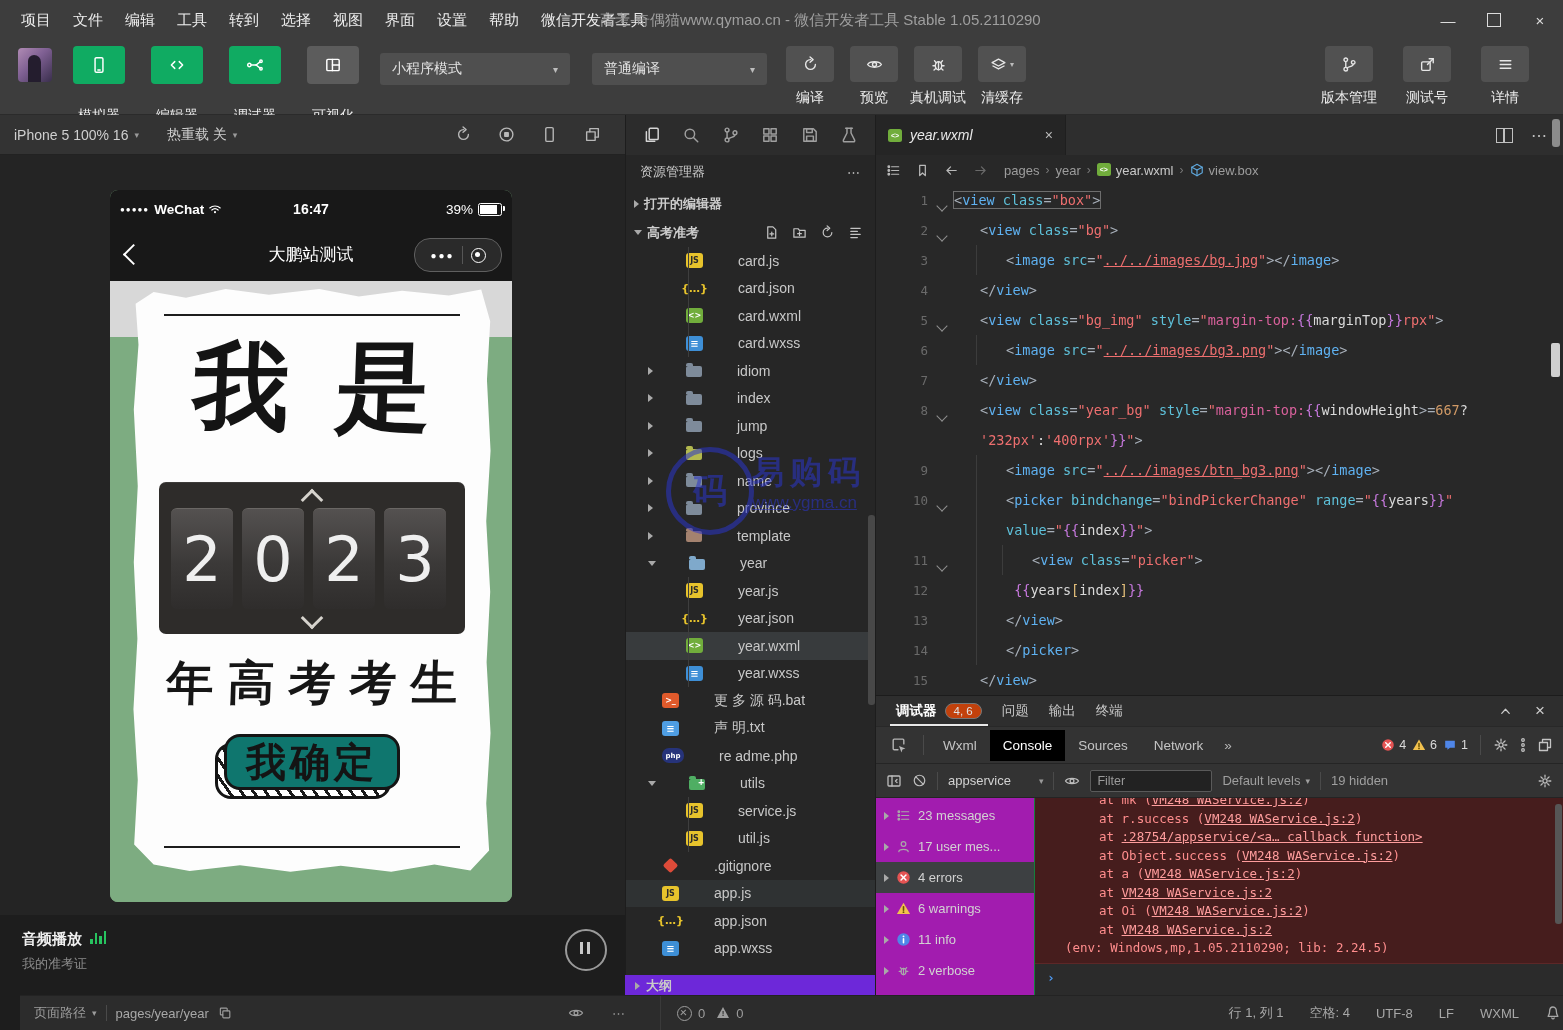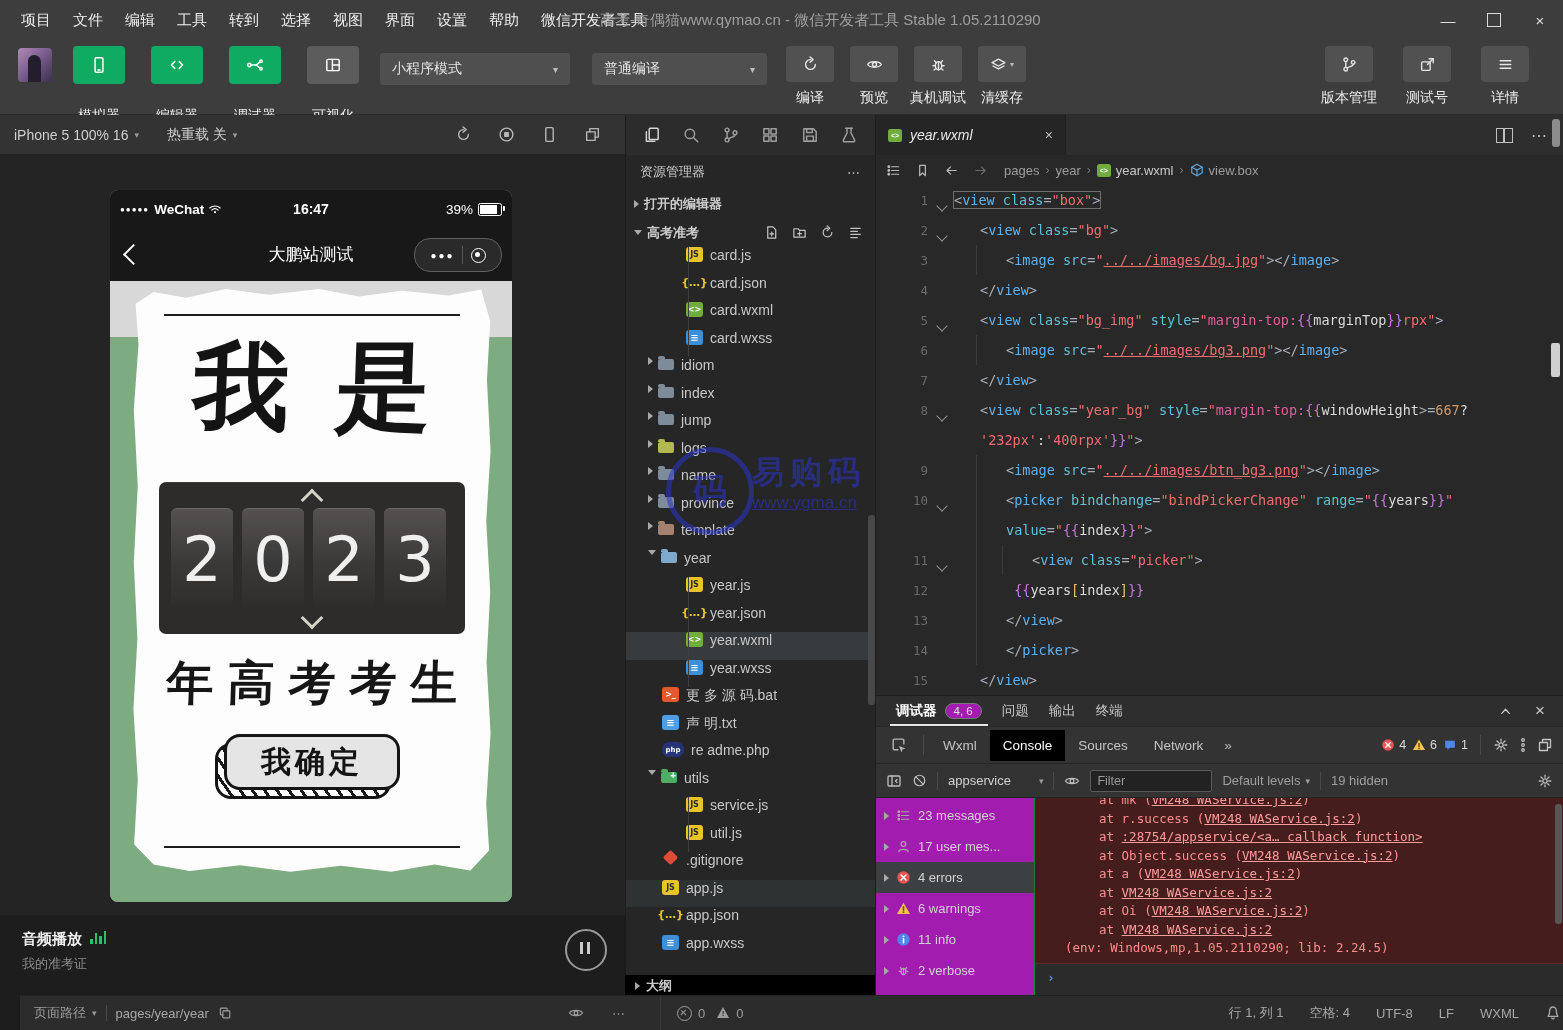--- a/index.html
+++ b/index.html
@@ -83,23 +83,23 @@
   .chev.down{bottom:8px;transform:translateX(-50%) rotate(225deg);}
   #digits{position:absolute;left:12px;top:26px;display:flex;gap:9px;}
   .digit-card{width:62px;height:100px;border-radius:6px;background:linear-gradient(#545150 0%,#3b3938 55%,#2f2d2c 100%);
      border-top:1px solid #6a6764;display:flex;align-items:center;justify-content:center;
      color:#efefef;font-size:62px;font-family:"DejaVu Sans",sans-serif;}
   #callig2{position:absolute;left:0;right:0;top:366px;text-align:center;font-family:"DejaVu Serif",serif;
      font-weight:bold;color:#161616;font-size:47px;letter-spacing:14px;text-indent:14px;transform:skewX(-2deg);}
   #confirm-wrap{position:absolute;left:50%;top:448px;transform:translateX(-50%);}
   #confirm-shadow{position:absolute;left:-9px;top:9px;width:176px;height:56px;border:3px solid #151515;border-radius:16px;
      background:repeating-linear-gradient(55deg,#1a1a1a 0 3px,#fff 3px 10px);box-sizing:border-box;}
-  #confirm-btn{position:relative;width:176px;height:56px;background:#e5e5e5;border:3.5px solid #151515;border-radius:16px;
+  #confirm-btn{position:relative;width:176px;height:56px;background:#0f766e;border:3.5px solid #151515;border-radius:16px;
      box-sizing:border-box;display:flex;align-items:center;justify-content:center;
-     font-size:30px;font-weight:bold;color:#141414;letter-spacing:4px;}
+     font-size:40px;font-weight:bold;color:#141414;letter-spacing:4px;}
 
   
   #audio{left:0;top:800px;width:625px;height:160px;background:#1d1d1d;}
   #audio .t{position:absolute;left:22px;top:15px;font-size:15px;font-weight:bold;color:#f0f0f0;}
   .eq{display:inline-flex;align-items:flex-end;gap:2px;margin-left:8px;height:13px;}
   .eq i{width:2.5px;background:#27c35f;display:inline-block;}
   #audio .s{position:absolute;left:22px;top:40px;font-size:13px;color:#8b8b8b;}
   #pause{position:absolute;right:18px;top:14px;width:38px;height:38px;border:2px solid #9a9a9a;border-radius:50%;}
   #pause::before,#pause::after{content:"";position:absolute;top:11px;width:3px;height:12px;background:#c9c9c9;}
   #pause::before{left:13px;} #pause::after{left:20px;}
@@ -109,21 +109,21 @@
      display:flex;align-items:center;justify-content:space-around;padding:0 6px;box-sizing:border-box;color:#9f9f9f;}
   #explorer{left:625px;top:155px;width:250px;height:840px;background:#262626;border-left:1px solid #1d1d1d;box-sizing:border-box;overflow:hidden;}
   #exp-head{height:34px;display:flex;align-items:center;padding:0 14px;font-size:13px;color:#cacaca;}
   #exp-head .more{margin-left:auto;letter-spacing:1px;color:#cfcfcf;}
   .section-row{height:29px;display:flex;align-items:center;font-size:13px;font-weight:bold;color:#cccccc;padding-left:8px;gap:5px;}
   .tri{display:inline-block;width:0;height:0;}
   .tri.right{border-left:5px solid #a9a9a9;border-top:4px solid transparent;border-bottom:4px solid transparent;}
   .tri.down{border-top:5px solid #a9a9a9;border-left:4px solid transparent;border-right:4px solid transparent;}
   .proj-acts{margin-left:auto;display:flex;gap:13px;padding-right:12px;color:#c3c3c3;}
   #tree{position:relative;}
-  .trow{height:27.5px;display:flex;align-items:flex-start;font-size:14px;color:#c8c8c8;position:relative;}
+  .trow{height:27.5px;display:flex;align-items:center;font-size:14px;color:#c8c8c8;position:relative;gap:28px;}
   .trow.sel{background:#383b3d;}
   .trow.hov{background:#2f3233;}
   .trow .tri{margin-right:5px;}
   .trow .lab{margin-left:7px;white-space:nowrap;}
   .guide{position:absolute;top:0;bottom:0;width:1px;background:#3e3e3e;left:62px;}
   
   .fi{width:17px;height:15px;border-radius:3px;display:inline-flex;align-items:center;justify-content:center;
       font-size:8px;font-weight:bold;flex:0 0 auto;font-family:"DejaVu Sans",sans-serif;}
   .fi-js{background:#e7c32c;color:#2b2b2b;}
   .fi-json{background:transparent;color:#e7c32c;font-size:11px;}
@@ -134,41 +134,41 @@
   .fi-php{background:#26337a;color:#fff;border-radius:7px;font-size:7px;width:22px;}
   .fi-git{background:#dd4b39;color:#fff;width:11px;height:11px;transform:rotate(45deg);border-radius:2px;margin:0 3px;}
   .fo{width:16px;height:11px;background:#7e8b9a;border-radius:2px;position:relative;flex:0 0 auto;margin-top:2px;}
   .fo::before{content:"";position:absolute;top:-3px;left:0;width:7px;height:3px;background:inherit;border-radius:2px 2px 0 0;}
   .fo-logs{background:#b3b94e;}
   .fo-template{background:#a4826f;}
   .fo-open{background:#7fa9cb;}
   .fo-utils{background:#4fae63;}
   .fo-utils::after{content:"+";position:absolute;right:1px;top:-2px;color:#fff;font-size:10px;font-weight:bold;}
   #exp-scroll{right:0;top:360px;width:7px;height:190px;background:#484848;border-radius:3px;}
-  #outline-row{position:absolute;left:625px;top:975px;width:250px;height:22px;background:#000000;display:flex;align-items:center;
+  #outline-row{position:absolute;left:625px;top:975px;width:250px;height:22px;background:#6d28d9;display:flex;align-items:center;
      padding-left:10px;gap:6px;font-size:13px;font-weight:bold;color:#c9c9c9;box-sizing:border-box;}
 
   
   #watermark{left:660px;top:445px;width:230px;height:100px;opacity:.55;pointer-events:none;z-index:50;}
   #wm-circle{position:absolute;left:6px;top:2px;width:78px;height:78px;border:5px solid #2b35c8;border-radius:50%;color:#2b35c8;
      display:flex;align-items:center;justify-content:center;font-size:34px;font-weight:bold;font-family:"DejaVu Serif",serif;}
   #wm-text{position:absolute;left:92px;top:6px;font-size:32px;font-weight:900;color:#2b35c8;letter-spacing:6px;}
   #wm-url{position:absolute;left:92px;top:48px;font-size:17px;color:#2b35c8;text-decoration:underline;}
 
   
   #editor{left:875px;top:115px;width:688px;height:580px;background:#282828;border-left:1px solid #1d1d1d;box-sizing:border-box;}
   #tabstrip{height:40px;background:#2e2e2e;display:flex;align-items:stretch;}
   #tab-active{width:165px;background:#252525;display:flex;align-items:center;padding:0 12px;gap:8px;border-right:1px solid #1f1f1f;}
   #tab-active .name{font-style:italic;font-size:14px;color:#e8e8e8;}
   #tab-active .x{margin-left:auto;color:#bdbdbd;font-size:14px;}
   .tabstrip-right{margin-left:auto;display:flex;align-items:center;gap:18px;padding-right:16px;color:#c0c0c0;}
   .split-ic{width:15px;height:13px;border:1.5px solid #c0c0c0;position:relative;}
   .split-ic::after{content:"";position:absolute;left:6px;top:0;bottom:0;width:1.5px;background:#c0c0c0;}
   #breadcrumb{height:30px;display:flex;align-items:center;font-size:13px;color:#9d9d9d;gap:6px;padding-left:10px;background:#282828;}
-  #breadcrumb .crumb{display:flex;align-items:center;gap:5px;}
+  #breadcrumb .crumb{display:flex;gap:5px;}
   #breadcrumb .sep{color:#787878;font-size:12px;}
   #breadcrumb .bicons{display:flex;gap:14px;align-items:center;margin-right:10px;color:#b9b9b9;}
   #breadcrumb .dim{color:#6a6a6a;}
   .mini-fi{width:14px;height:13px;border-radius:2.5px;background:#71ad3c;color:#fff;font-size:7px;font-weight:bold;
      display:inline-flex;align-items:center;justify-content:center;}
 
   #code{position:relative;height:510px;overflow:hidden;background:#282828;
      font-family:"DejaVu Sans Mono",monospace;font-size:13.5px;}
   .cline{height:30px;display:flex;align-items:center;white-space:pre;position:relative;}
   .gutter{width:56px;flex:0 0 auto;text-align:right;color:#6a6a6a;padding-right:4px;box-sizing:border-box;font-size:12.5px;position:relative;}
@@ -180,21 +180,21 @@
   .cw{color:#dadada;} .cn{color:#d19a66;} .cy{color:#e5c07b;}
   .cursor-box{outline:1px solid #6d6d6d;}
   #ed-scroll1{right:3px;top:4px;width:8px;height:28px;background:#8c8c8c;border-radius:3px;}
   #ed-scroll2{right:3px;top:228px;width:9px;height:34px;background:#cfcfcf;border-radius:2px;}
 
   
   #debugger{left:875px;top:695px;width:688px;height:300px;background:#2e2e2e;border-left:1px solid #1d1d1d;border-top:1px solid #1c1c1c;box-sizing:border-box;}
   #dbg-tabs{height:30px;display:flex;align-items:center;gap:8px;padding-left:14px;font-size:13.5px;color:#c7c7c7;}
   #dbg-tabs .dtab{padding:0 6px;height:100%;display:flex;align-items:center;gap:8px;}
   #dbg-tabs .dtab.active{color:#fff;font-weight:bold;box-shadow:inset 0 -2px 0 #e8e8e8;}
-  .badge{background:#a21caf;border:1px solid #777;border-radius:10px;padding:1px 8px;font-size:11.5px;color:#e0e0e0;font-weight:normal;}
+  .badge{background:#c2410c;border:1px solid #777;border-radius:10px;padding:1px 8px;font-size:11.5px;color:#e0e0e0;font-weight:normal;}
   #dbg-tabs .right{margin-left:auto;display:flex;gap:22px;padding-right:18px;color:#cdcdcd;font-size:15px;align-items:center;}
   #devtools-tabs{height:36px;background:#333;display:flex;align-items:center;border-top:1px solid #282828;border-bottom:1px solid #252525;font-size:13.5px;color:#c4c4c4;}
   #devtools-tabs .insp{padding:0 10px 0 14px;color:#b5b5b5;}
   #devtools-tabs .vdiv{width:1px;height:20px;background:#4a4a4a;margin:0 6px;}
   .ctab{padding:8px 13px;}
   .ctab.active{background:#000;color:#fff;}
   #devtools-tabs .more{padding:0 8px;color:#b5b5b5;}
   #devtools-tabs .counts{margin-left:auto;display:flex;align-items:center;gap:6px;padding-right:10px;}
   .cnt{display:flex;align-items:center;gap:4px;font-size:12.5px;color:#dadada;}
   #console-bar{height:33px;background:#333;display:flex;align-items:center;gap:10px;padding:0 10px;border-bottom:1px solid #242424;font-size:13px;color:#bdbdbd;}

